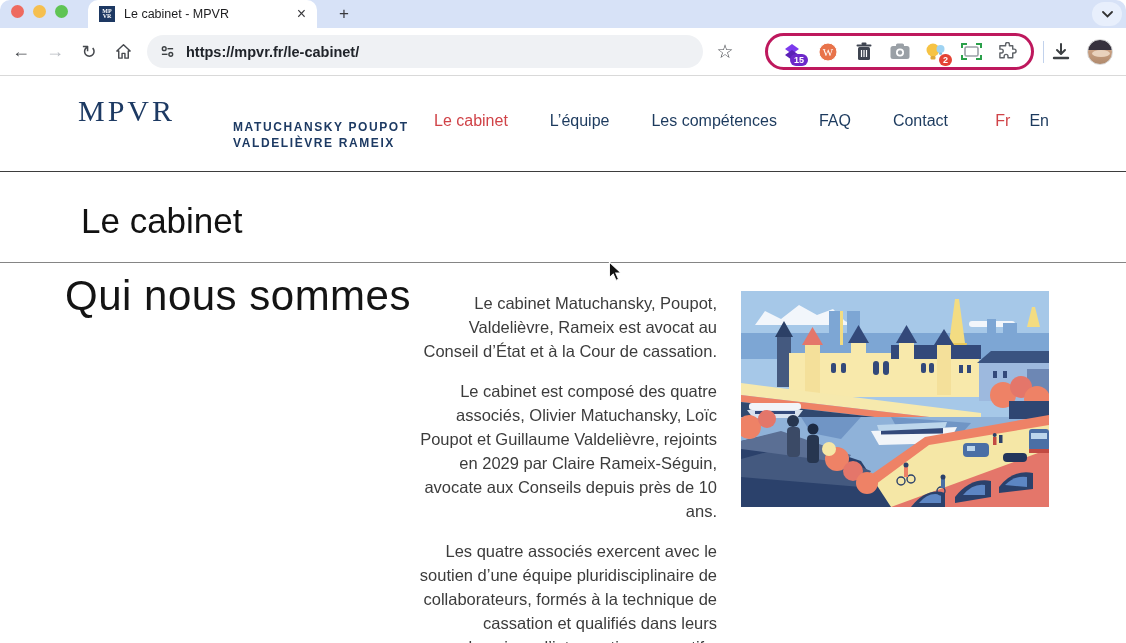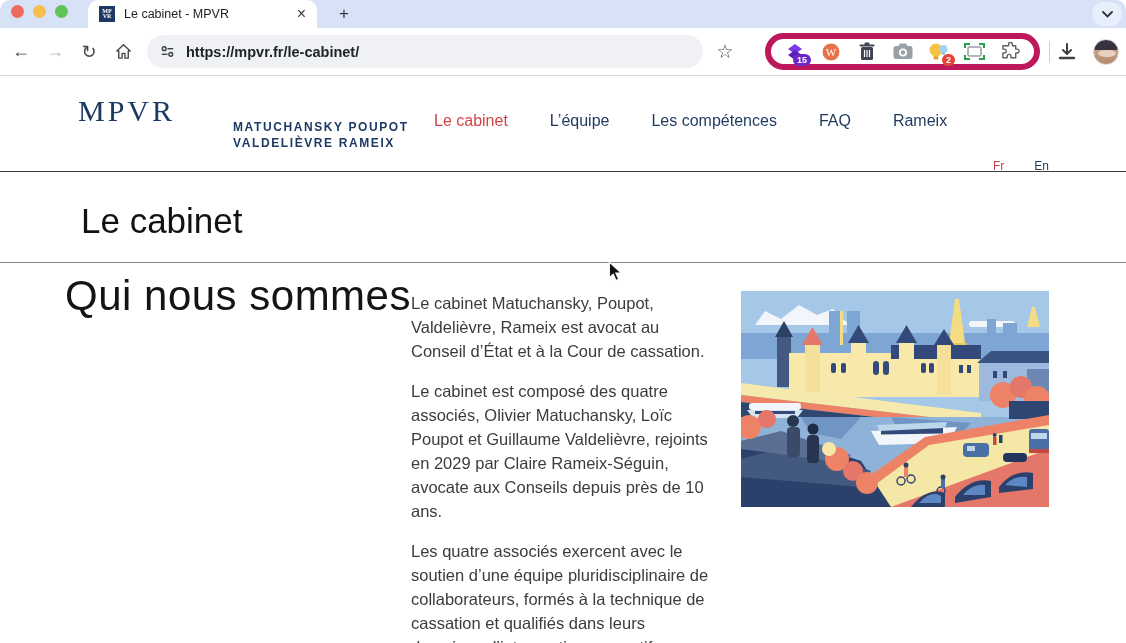--- a/index.html
+++ b/index.html
@@ -30,21 +30,21 @@
 
   .toolbar { position:absolute; top:28px; left:0; width:1126px; height:48px; background:#fff;
              border-bottom:1px solid #d9d9d9; display:flex; align-items:center; }
   .tbtn { width:34px; height:34px; border-radius:50%; display:flex; align-items:center; justify-content:center;
           font-size:18px; color:#46494e; flex:0 0 auto; }
   .tbtn.disabled { color:#b8bcc2; }
   .addressbar { margin-left:7px; width:556px; height:33px; background:#eff1f4; border-radius:17px;
                 display:flex; align-items:center; padding:0 13px; gap:11px; flex:0 0 auto; }
   .url { font-size:14.5px; color:#20242a; white-space:nowrap;font-weight:bold; }
   .star { margin-left:5px; font-size:19px; }
-  .ext-pill { margin-left:23px; height:37px; border:6px solid #be185d; border-radius:19px;
+  .ext-pill { margin-left:23px; height:37px; border:3px solid #be185d; border-radius:19px;
               display:flex; align-items:center; padding:0 13px; gap:15px; flex:0 0 auto; }
   .ext { position:relative; width:21px; height:21px; display:flex; align-items:center; justify-content:center; }
   .badge { position:absolute; bottom:-4px; right:-6px; color:#fff; font-size:9px; font-weight:bold;
            border-radius:7px; padding:1px 4px; line-height:10px; }
   .badge.purple { background:#6d28c9; }
   .badge.red { background:#e44335; }
   .tdivider { width:1px; height:22px; background:#c2d2ec; margin-left:9px; flex:0 0 auto; }
   .avatar { width:26px; height:26px; border-radius:50%; margin-left:9px; flex:0 0 auto;
             background:linear-gradient(180deg,#37323e 0%,#37323e 42%,#caa183 42%,#b08a6d 100%);
             border:1px solid #d8d8d8; overflow:hidden; position:relative;}
@@ -54,33 +54,33 @@
   
   .site-header { position:absolute; top:76px; left:0; width:1126px; height:96px; background:#fff;
                  border-bottom:1px solid #3d3d3d; }
   .logo { position:absolute; left:78px; top:20px; font-family:"Liberation Serif", serif;
           font-size:30px; font-weight:500; letter-spacing:3px; color:#1d3a63; line-height:1; }
   .tagline { position:absolute; left:233px; top:33px; font-size:12px; font-weight:600;
              letter-spacing:1.6px; color:#1d3a63; line-height:16px;margin-top:10px; }
   .mainnav { position:absolute; left:434px; top:36px; display:flex; gap:42px; font-size:16px; color:#1c3a5e; }
   .mainnav a { color:#1c3a5e; text-decoration:none; white-space:nowrap; }
   .mainnav a.active { color:#d04348; }
-  .langnav { position:absolute; right:77px; top:36px; display:flex; gap:30px; font-size:12px;margin-top:47px; }
+  .langnav { position:absolute; right:77px; top:36px; display:flex; gap:19px; font-size:16px; }
   .langnav a { color:#1c3a5e; text-decoration:none; }
   .langnav a.active { color:#d04348; }
 
   .title-section { position:absolute; top:173px; left:0; width:1126px; height:90px; background:#fff;
                    border-bottom:1px solid #858585; }
   .page-title { position:absolute; left:81px; top:28px; font-size:35px; font-weight:400; color:#121212; }
 
   .section-heading { position:absolute; left:65px; top:272px; font-family:Liberation Sans, sans-serif;
                      font-size:42px; font-weight:400; color:#141414; letter-spacing:0.5px; }
   .paragraphs { position:absolute; left:411px; top:291px; width:306px; font-size:16.5px;
                 line-height:24px; color:#3c3c3c; }
-  .paragraphs p { margin-bottom:16px; }
+  .paragraphs p { margin-bottom:16px;text-align:right; }
 
   .illustration { position:absolute; left:741px; top:291px; width:308px; height:216px; }
   .illustration svg { display:block; width:100%; height:100%; }
 
   .cursor { position:absolute; left:608px; top:261px; width:15px; height:21px; z-index:50; }
 
   .icon-svg { display:block; }
 </style>
 </head>
 <body>
@@ -201,21 +201,21 @@
   <div class="logo">MPVR</div>
   <div class="tagline">
     <div>MATUCHANSKY POUPOT</div>
     <div>VALDELIÈVRE RAMEIX</div>
   </div>
   <nav class="mainnav">
     <a href="#" class="active">Le cabinet</a>
     <a href="#">L’équipe</a>
     <a href="#">Les compétences</a>
     <a href="#">FAQ</a>
-    <a href="#">Rameix</a>
+    <a href="#">Contact</a>
   </nav>
   <div class="langnav">
     <a href="#" class="active">Fr</a>
     <a href="#">En</a>
   </div>
 </div>
 
 <div class="title-section">
   <h1 class="page-title">Le cabinet</h1>
 </div>

